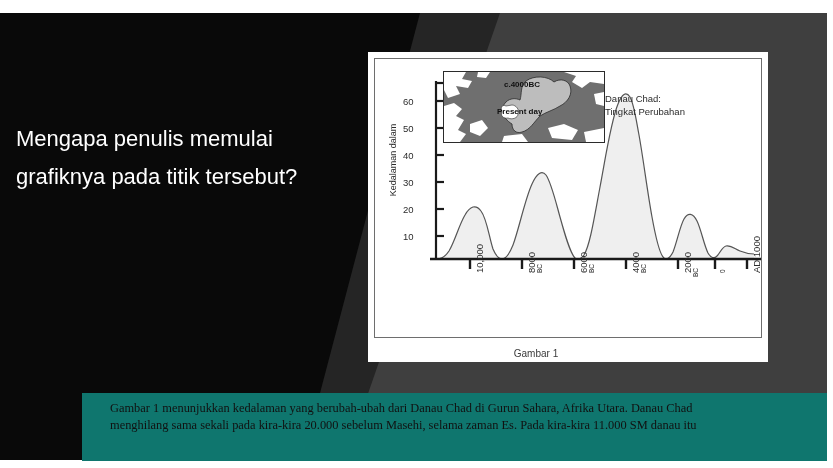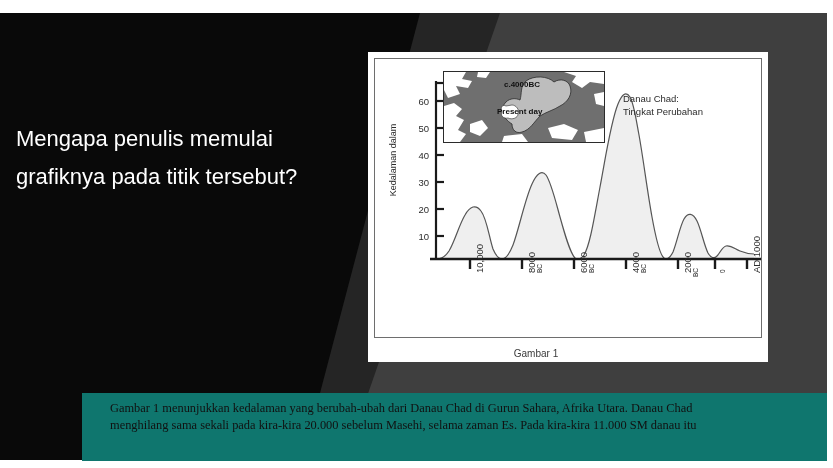--- a/index.html
+++ b/index.html
@@ -83,38 +83,38 @@
     width:130px;
     text-align:center;
     font-size:9px;color:#2b2b2b;
     transform:rotate(-90deg);
     transform-origin:center center;
     white-space:nowrap;
   }
   .ytick{
     position:absolute;
     font-size:9.5px;color:#2b2b2b;
-    width:26px;text-align:right;
+    width:26px;
   }
   .xtick-label{
     position:absolute;
     font-size:9.5px;color:#2b2b2b;
     transform:rotate(-90deg);
     transform-origin:left top;
     white-space:nowrap;
   }
   .xtick-sub{
     position:absolute;
     font-size:6.5px;color:#2b2b2b;
     transform:rotate(-90deg);
     transform-origin:left top;
     white-space:nowrap;
   }
   .chart-note{
-    position:absolute;left:248px;top:33px;
+    position:absolute;left:230px;top:33px;
     font-size:9.5px;line-height:13px;color:#2b2b2b;
     white-space:nowrap;
   }
 
   
   .inset-map{
     position:absolute;left:68px;top:12px;width:160px;height:70px;
     border:1px solid #2b2b2b;
     background:#6f6f6f;
     overflow:hidden;

